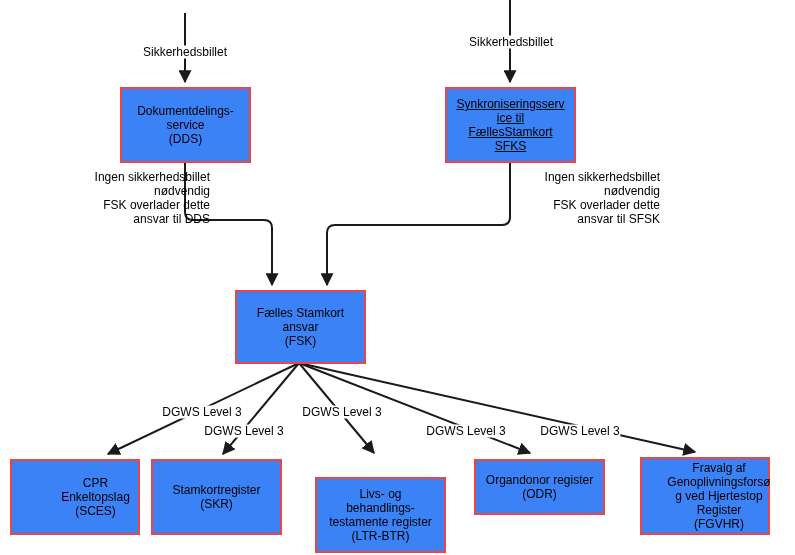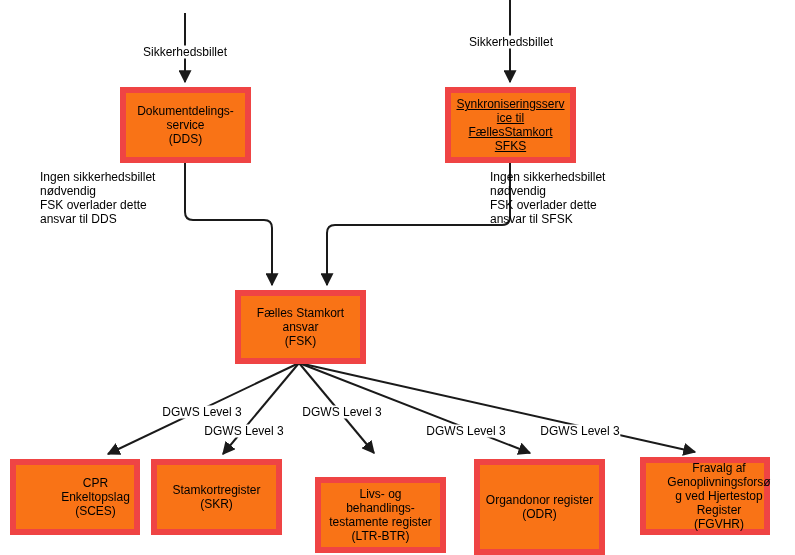--- a/index.html
+++ b/index.html
@@ -7,55 +7,55 @@
     position:relative;
     width:795px;height:555px;
     background:#ffffff;
     font-family:"Liberation Sans", sans-serif;
     color:#000;
     overflow:hidden;
   }
   svg.wires{position:absolute;left:0;top:0;width:795px;height:555px;}
   .node{
     position:absolute;
-    background:#f97316;
-    border:6px solid #ef4444;
+    background:#3b82f6;
+    border:2px solid #ef4444;
     box-sizing:border-box;
     display:flex;align-items:center;justify-content:center;
     text-align:center;
     font-size:12px;line-height:14px;
     white-space:pre-line;
   }
   #node-dds   {left:120px;top:87px; width:131px;height:76px;}
   #node-sfks  {left:445px;top:87px; width:131px;height:76px;text-decoration:underline;}
   #node-fsk   {left:235px;top:290px;width:131px;height:74px;}
   #node-sces  {left:10px; top:459px;width:130px;height:76px;padding-left:41px;}
   #node-skr   {left:151px;top:459px;width:131px;height:76px;}
   #node-ltr   {left:315px;top:477px;width:131px;height:76px;}
-  #node-odr   {left:474px;top:459px;width:131px;height:96px;}
+  #node-odr   {left:474px;top:459px;width:131px;height:56px;}
   #node-fgvhr {left:640px;top:457px;width:130px;height:78px;padding-left:28px;}
   .edge-label{
     position:absolute;
     transform:translate(-50%,-50%);
     background:#ffffff;
     font-size:12px;line-height:13px;
     white-space:nowrap;
     padding:0 1px;
   }
   #lbl-sik-left {left:185px;top:52px;}
   #lbl-sik-right{left:511px;top:42px;}
   #lbl-dgws-0{left:202px;top:412px;}
   #lbl-dgws-1{left:244px;top:431px;}
   #lbl-dgws-2{left:342px;top:412px;}
   #lbl-dgws-3{left:466px;top:431px;}
   #lbl-dgws-4{left:580px;top:431px;}
   .note{
     position:absolute;
     width:170px;
-    text-align:left;
+    text-align:right;
     font-size:12px;line-height:14px;
     white-space:pre-line;
   }
   #note-left {left:40px; top:170px;}
   #note-right{left:490px;top:170px;}
 </style>
 </head>
 <body>
 
 <div class="canvas">

